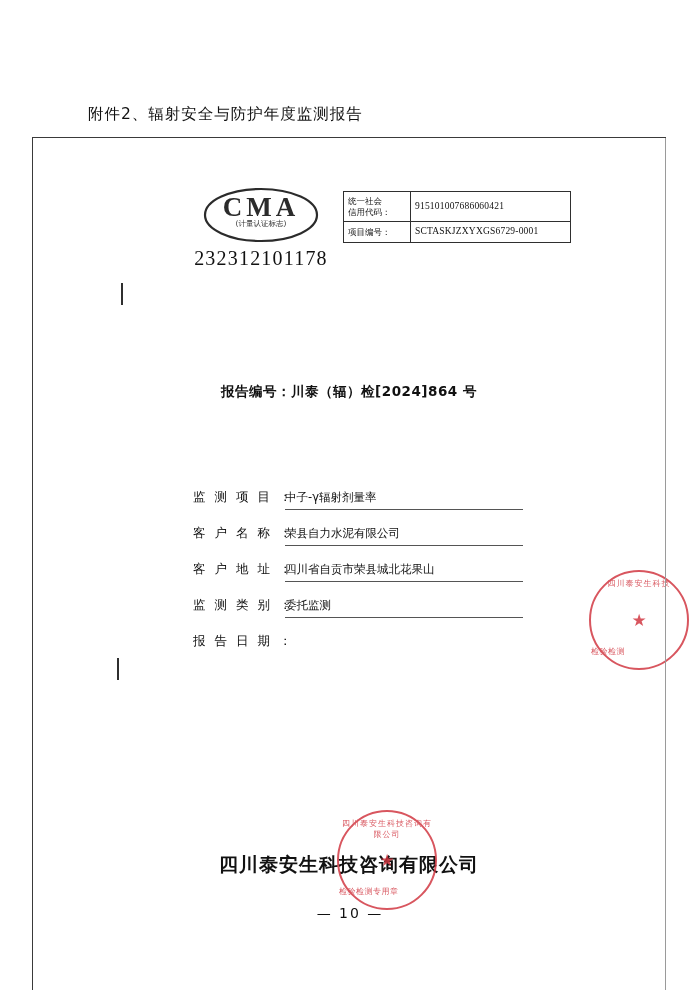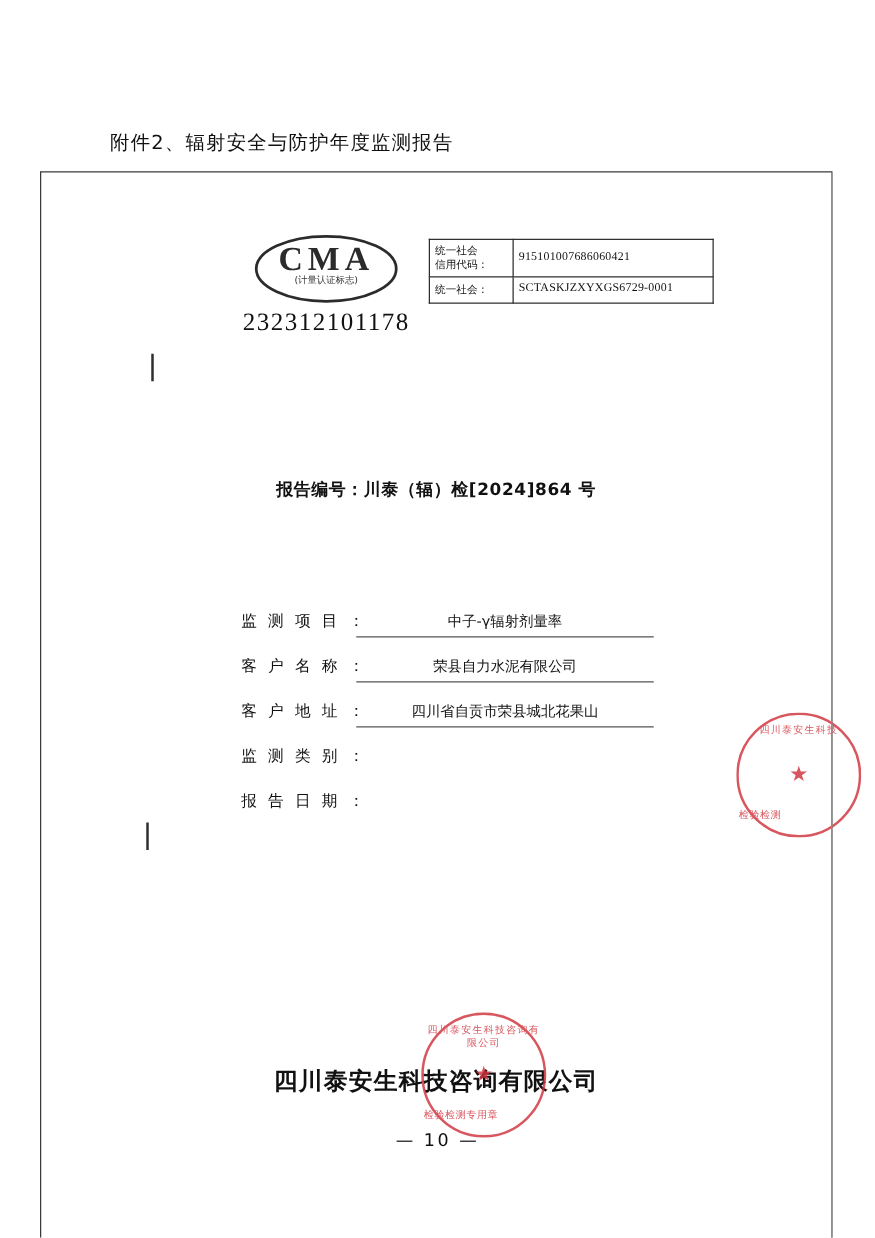--- a/index.html
+++ b/index.html
@@ -154,21 +154,20 @@
     font-family: "DejaVu Sans", sans-serif;
     font-size: 12.5px;
     letter-spacing: 2.5px;
     color: #111;
     padding-bottom: 4px;
     white-space: nowrap;
   }
   .field-value {
     flex: 1;
     border-bottom: 1px solid #555;
-    text-align: center;
     font-family: "DejaVu Sans", sans-serif;
     font-size: 11.5px;
     color: #111;
     padding-bottom: 4px;
     white-space: nowrap;
   }
 
   
   .company {
     position: absolute;
@@ -275,21 +274,21 @@
   <table class="info-table">
     <tbody>
         <tr>
       <td class="label">
         <span>统一社会</span><br>
         <span>信用代码：</span>
       </td>
       <td class="value">915101007686060421</td>
     </tr>
     <tr>
-      <td class="label">统一社会：</td>
+      <td class="label">项目编号：</td>
       <td class="value">SCTASKJZXYXGS6729-0001</td>
     </tr>
   </tbody>
     </table>
 
 
   <div class="report-no">
     <span>报告编号：</span><span>川泰（辐）检[2024]864 号</span>
   </div>
 
@@ -301,20 +300,21 @@
     <div class="field-row">
       <div class="field-label">客 户 名 称 ：</div>
       <div class="field-value">荣县自力水泥有限公司</div>
     </div>
     <div class="field-row">
       <div class="field-label">客 户 地 址 ：</div>
       <div class="field-value">四川省自贡市荣县城北花果山</div>
     </div>
     <div class="field-row">
       <div class="field-label">监 测 类 别 ：</div>
+      <div class="field-value">委托监测</div>
     </div>
     <div class="field-row">
       <div class="field-label">报 告 日 期 ：</div>
     </div>
   </div>
 
   <div class="company">四川泰安生科技咨询有限公司</div>
 
   <div class="seal seal-main">
     <div class="seal-inner">

